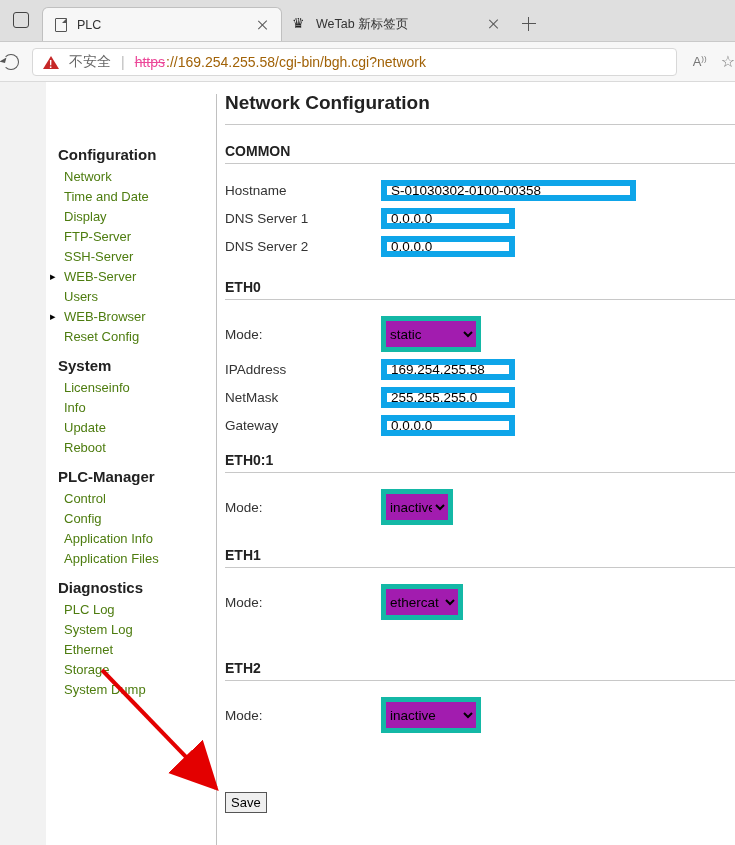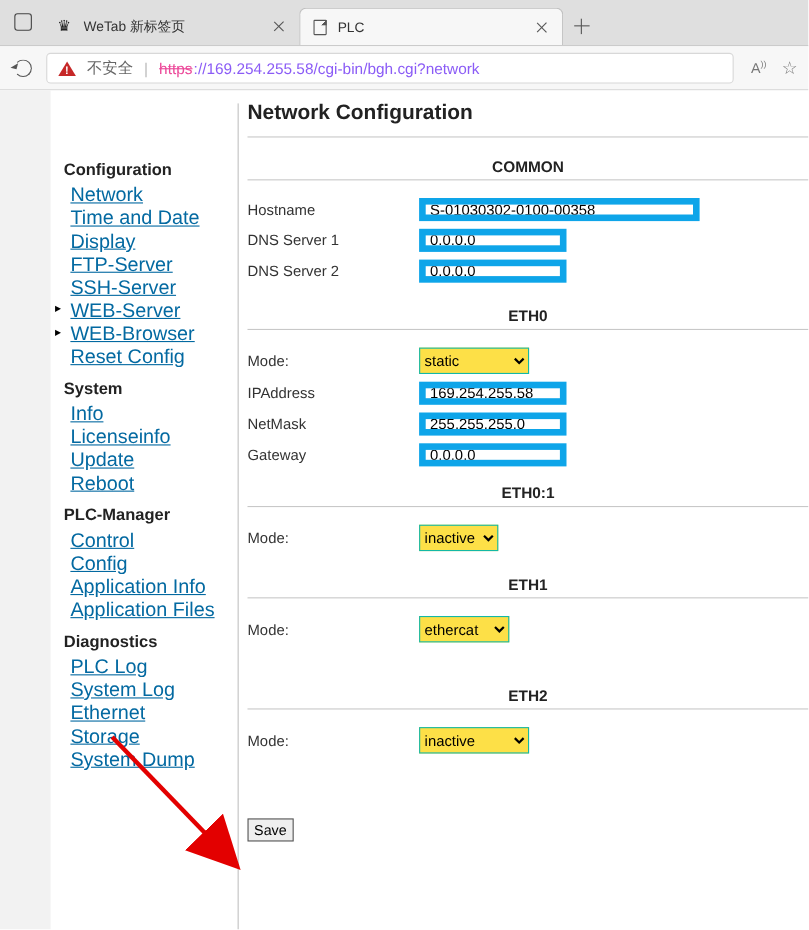--- a/index.html
+++ b/index.html
@@ -22,88 +22,88 @@
   .tab .close::before { transform:rotate(45deg); }
   .tab .close::after { transform:rotate(-45deg); }
   .newtab { width:34px; height:34px; position:relative; }
   .newtab::before, .newtab::after { content:""; position:absolute; background:#555; }
   .newtab::before { left:16px; top:10px; width:1.3px; height:14px; }
   .newtab::after  { left:10px; top:16px; width:14px; height:1.3px; }
   .wecrown { width:16px; height:12px; position:relative; overflow:hidden; }
   .wecrown::before { content:"♛"; font-size:14px; line-height:12px; position:absolute; left:0; top:-1px; color:#222; }
 
   
-  .addrbar { height:40px; background:#f7f7f7; display:flex; align-items:center; padding:0 10px; gap:10px; border-bottom:1px solid #dadada; }
+  .addrbar { height:40px; background:#f7f7f7; display:flex; align-items:center; padding:0 0; gap:10px; border-bottom:1px solid #dadada; }
   .reload { width:22px; height:22px; position:relative; }
   .reload::before { content:""; position:absolute; left:3px; top:3px; width:14px; height:14px; border:1.6px solid #555; border-radius:50%; border-left-color:transparent; }
   .reload::after { content:""; position:absolute; left:1px; top:8px; width:0; height:0; border:4px solid transparent; border-top-color:#555; transform:rotate(-30deg); }
   .url-field { flex:1; height:28px; background:#fff; border:1px solid #d8d8d8; border-radius:4px; display:flex; align-items:center; padding:0 10px; font-size:14px; color:#666; gap:10px; }
   .warn-tri { width:0; height:0; border:8px solid transparent; border-bottom:13px solid #c62828; position:relative; top:-3px; }
   .warn-tri::after { content:"!"; color:#fff; position:absolute; left:-2px; top:3px; font-size:10px; font-weight:bold; }
   .sec-label { color:#666; }
   .pipe { color:#bbb; }
   .scheme { color:#ec4899; text-decoration:line-through; margin-right:1px; }
-  .rest { color:#8b5cf6; }
+  .rest { color:#a16207; }
   .addr-icons { display:flex; align-items:center; gap:14px; margin-left:6px; color:#777; font-size:13px; }
   .addr-icons .ai-a { font-size:13px; }
   .addr-icons .ai-a sup { font-size:8px; }
   .star { font-size:16px; }
 
   
   .page { position:absolute; left:0; right:0; top:82px; bottom:0; display:flex; }
   .gutter { width:46px; background:#f2f2f2; border-right:0; }
   .sidebar { width:170px; padding:48px 0 0 14px; font-family:"Trebuchet MS","Segoe UI",sans-serif; }
   .sidebar .heading { font-weight:bold; font-size:15px; color:#222; margin:10px 0 4px -2px; }
   .sidebar .heading.first { margin-top:16px; }
-  .sidebar a { display:inline-block; font-size:18px; color:#0369a1; text-decoration:underline; margin:1px 0; }
+  .sidebar a { display:inline-block; font-size:13px; color:#4d7c0f; margin:1px 0; }
   .sidebar .item { position:relative; padding-left:4px; line-height:18px; }
   .sidebar .item.caret::before { content:"▸"; position:absolute; left:-10px; top:0; font-size:11px; color:#000; }
 
   .vline { width:1px; background:#c0c0c0; margin:12px 0 0 0; }
 
   .main { flex:1; padding:10px 0 0 8px; font-family:"Trebuchet MS","Segoe UI",sans-serif; color:#222; }
   .main h1 { font-size:19px; font-weight:bold; margin:0 0 10px 0; }
   .main .hr { height:1px; background:#c8c8c8; margin:6px 0 18px 0; }
-  .section-title { font-weight:bold; font-size:14px; margin:10px 0 2px 0;text-align:center; }
+  .section-title { font-weight:bold; font-size:14px; margin:10px 0 2px 0; }
   .section-underline { height:1px; background:#c8c8c8; margin:4px 0 16px 0; width:100%; }
 
   .row { display:flex; align-items:center; margin:7px 0;gap:24px; }
   .row .lbl { width:132px; font-size:13.5px; color:#333; }
   .row input[type=text] { height:21px; border:6px solid #0ea5e9; padding:1px 4px; font-size:13.5px; background:#fff; }
   .row input.w255 { width:255px; }
   .row input.w134 { width:134px; }
-  .row select { border:1px solid #14b8a6; font-size:13.5px; height:24px; background:#fde047; }
+  .row select { border:5px solid #14b8a6; font-size:13.5px; height:36px; background:#a21caf; }
   .row select.w100 { width:100px; }
   .row select.w68  { width:72px; }
   .row select.w82  { width:82px; }
 
   .save-btn { margin-top:24px; border:1px solid #555; background:#efefef; padding:2px 5px; font-size:13px; cursor:pointer; }
 
   
   .arrow-svg { position:absolute; left:98px; top:666px; pointer-events:none; }
 </style>
 </head>
 <body>
 
 <div class="titlebar">
   <div class="app-menu-btn">
       <div class="box"></div>
     </div>
+  <div class="tab active">
+    <span class="favicon">
+        <span class="fi-page"></span>
+      </span>
+    <span class="title">PLC</span>
+    <span class="close"></span>
+  </div>
   <div class="tab inactive">
     <span class="favicon">
         <span class="wecrown"></span>
       </span>
     <span class="title">WeTab 新标签页</span>
-    <span class="close"></span>
-  </div>
-  <div class="tab active">
-    <span class="favicon">
-        <span class="fi-page"></span>
-      </span>
-    <span class="title">PLC</span>
     <span class="close"></span>
   </div>
   <div class="newtab"></div>
 </div>
 
 <div class="addrbar">
   <span class="reload"></span>
   <div class="url-field">
     <span class="warn-tri"></span>
     <span class="sec-label">不安全</span>
@@ -122,26 +122,27 @@
   <div class="gutter"></div>
 
   <nav class="sidebar">
     <div class="heading first">Configuration</div>
     <div class="item"><a>Network</a></div>
     <div class="item"><a>Time and Date</a></div>
     <div class="item"><a>Display</a></div>
     <div class="item"><a>FTP-Server</a></div>
     <div class="item"><a>SSH-Server</a></div>
     <div class="item caret"><a>WEB-Server</a></div>
+    <div class="item"><a>Users</a></div>
     <div class="item caret"><a>WEB-Browser</a></div>
     <div class="item"><a>Reset Config</a></div>
 
     <div class="heading">System</div>
+    <div class="item"><a>Licenseinfo</a></div>
     <div class="item"><a>Info</a></div>
-    <div class="item"><a>Licenseinfo</a></div>
     <div class="item"><a>Update</a></div>
     <div class="item"><a>Reboot</a></div>
 
     <div class="heading">PLC-Manager</div>
     <div class="item"><a>Control</a></div>
     <div class="item"><a>Config</a></div>
     <div class="item"><a>Application Info</a></div>
     <div class="item"><a>Application Files</a></div>
 
     <div class="heading">Diagnostics</div>

